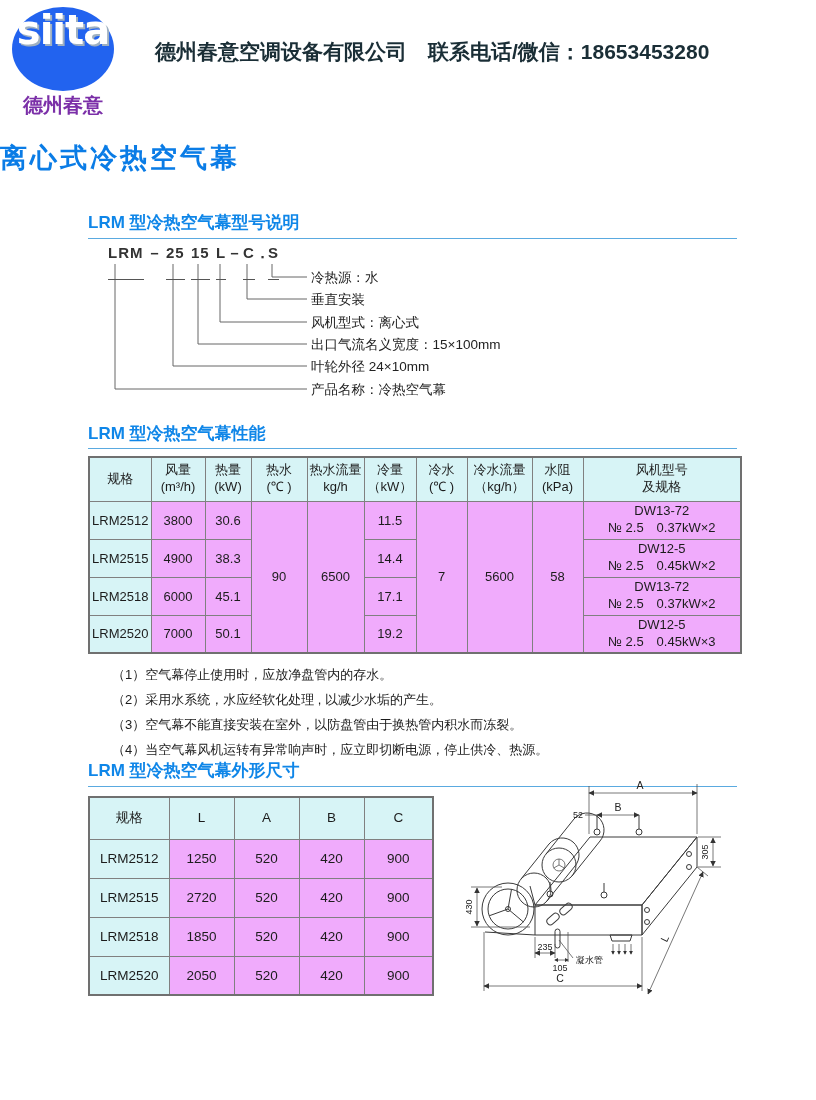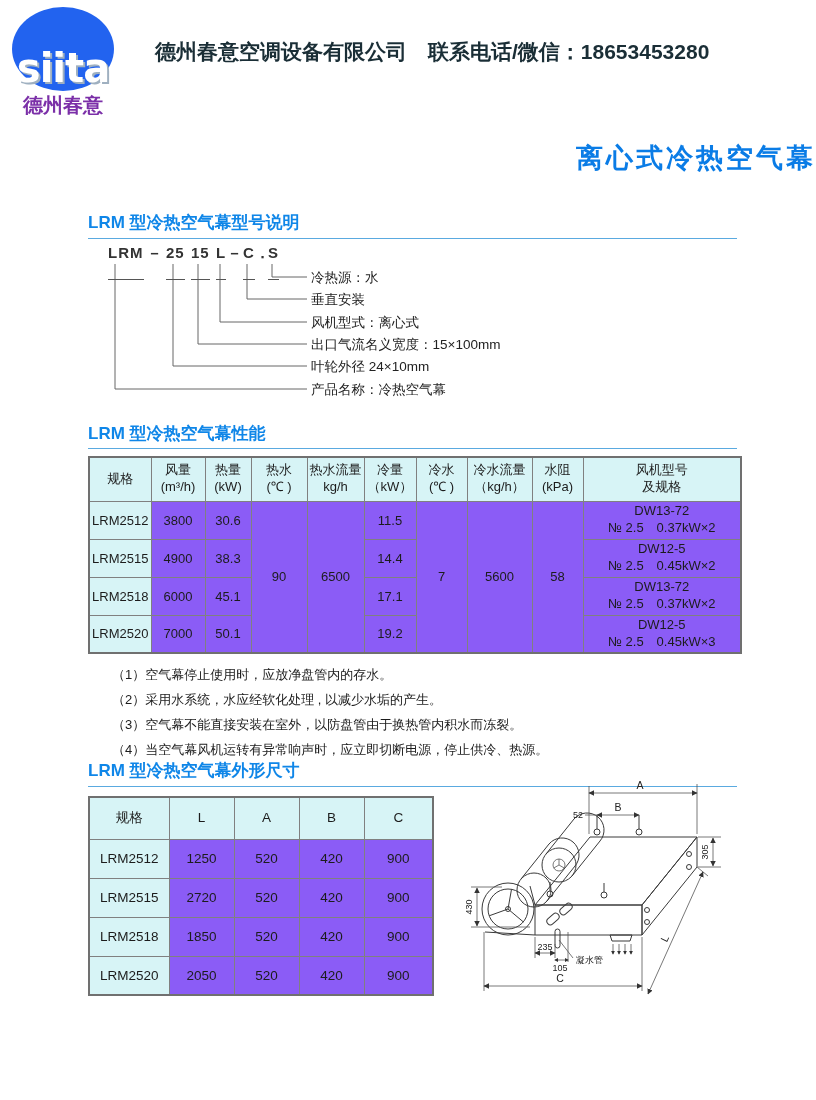--- a/index.html
+++ b/index.html
@@ -1,44 +1,44 @@
 <!DOCTYPE html>
 <html><head>
 <meta charset="utf-8">
 <style>
   * { margin:0; padding:0; box-sizing:border-box; }
   body { background:#fff; font-family:"Liberation Sans", sans-serif; }
   .page { position:relative; width:816px; height:1100px; background:#ffffff; overflow:hidden; margin:0 auto; }
 
   
   .logo-circle { position:absolute; left:12px; top:7px; width:102px; height:84px;
-    background:#2263ef; border-radius:50%; display:flex; align-items:flex-end; justify-content:center; }
+    background:#2263ef; border-radius:50%; display:flex; align-items:flex-start; justify-content:center; }
   .logo-text { color:#fff; font-weight:bold; font-size:40px; letter-spacing:-1px;
     text-shadow:2px 2px 0 #9fb0c0; font-family:"DejaVu Sans", sans-serif; }
   .logo-caption { position:absolute; left:8px; top:92px; width:110px; text-align:center;
     color:#7b2fa8; font-weight:bold; font-size:20px; }
   .company-name { position:absolute; left:155px; top:38px; font-size:21px; font-weight:bold; color:#1a2e36; }
   .contact { position:absolute; left:428px; top:38px; font-size:21px; font-weight:bold; color:#1a2e36; }
 
   
-  .doc-title { position:absolute; left:0; top:140px; width:816px; text-align:right;
+  .doc-title { position:absolute; left:0; top:140px; width:816px; text-align:left;
     color:#0a7ce6; font-size:27px; font-weight:bold; letter-spacing:3px; }
   .sec-head { position:absolute; left:88px; color:#0f86e8; font-size:17px; font-weight:bold; }
   .sec-rule { position:absolute; left:88px; width:649px; height:1px; background:#5aaae0; }
 
   
   .model-diagram { position:absolute; left:95px; top:244px; width:580px; height:160px; }
   .code-seg { position:absolute; top:0; font-size:15px; color:#333; font-weight:bold; letter-spacing:1px; }
   .code-seg.u { border-bottom:1px solid #555; padding-bottom:18px; }
   .connector-svg { position:absolute; left:0; top:0; }
   .code-label { position:absolute; left:216px; font-size:13.5px; color:#222; white-space:nowrap; }
 
   
   table { border-collapse:collapse; table-layout:fixed; }
-  .spec-table { position:absolute; border:2px solid #707070; background:#8b5cf6; }
+  .spec-table { position:absolute; border:2px solid #707070; background:#f0abfc; }
   .spec-table th, .spec-table td { border:1px solid #808080; text-align:center; vertical-align:middle;
     color:#1c1c1c; font-weight:normal; }
   .spec-table th { background:#d7f4f6; font-size:13px; line-height:1.3; }
   .spec-table td { font-size:13px; }
   .cyan { background:#d7f4f6; }
   .perf { left:88px; top:456px; width:652px; }
   .perf th { height:44px; }
   .perf td { height:38px; }
   .fan-cell { font-size:12.5px; line-height:1.3; }
   .dims { left:88px; top:796px; width:344px; }

